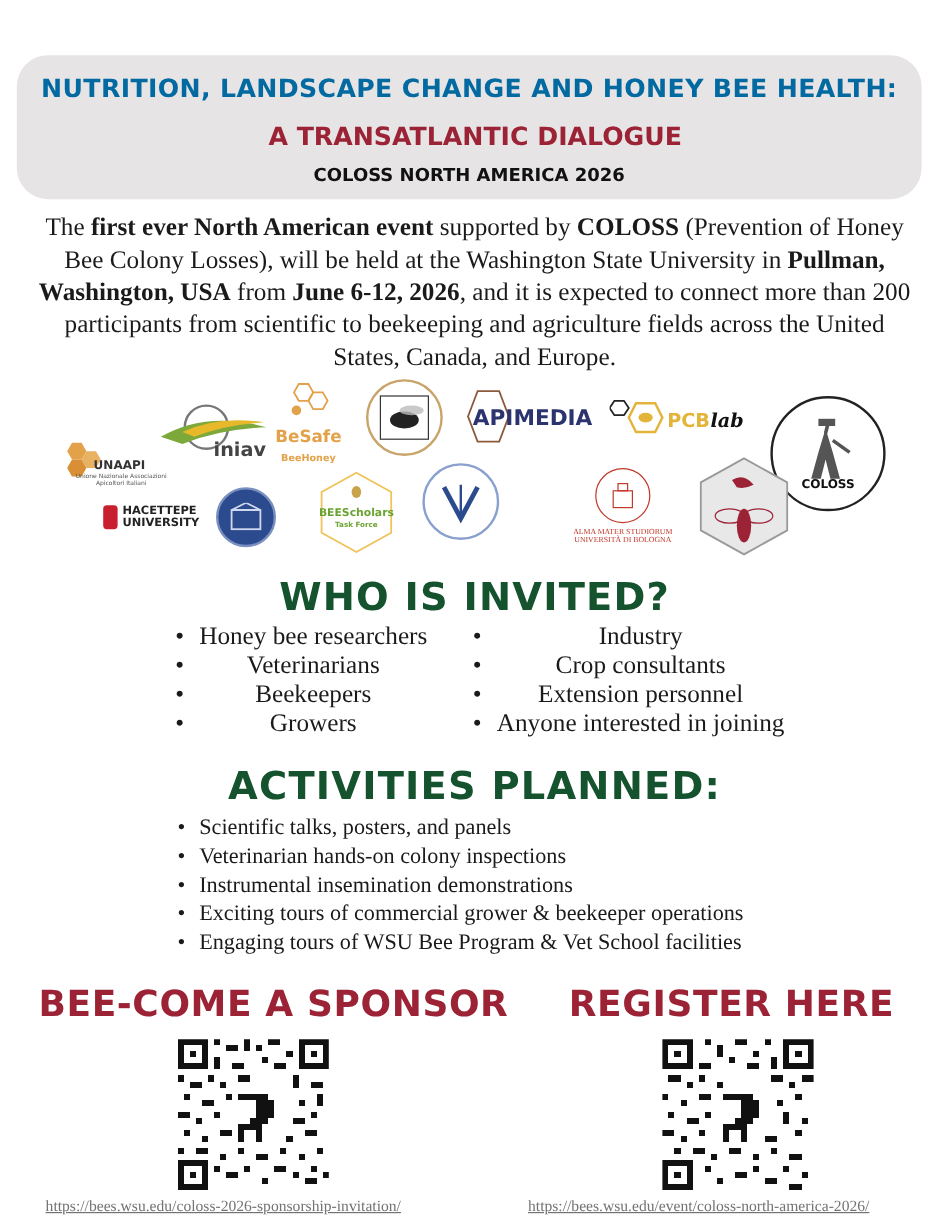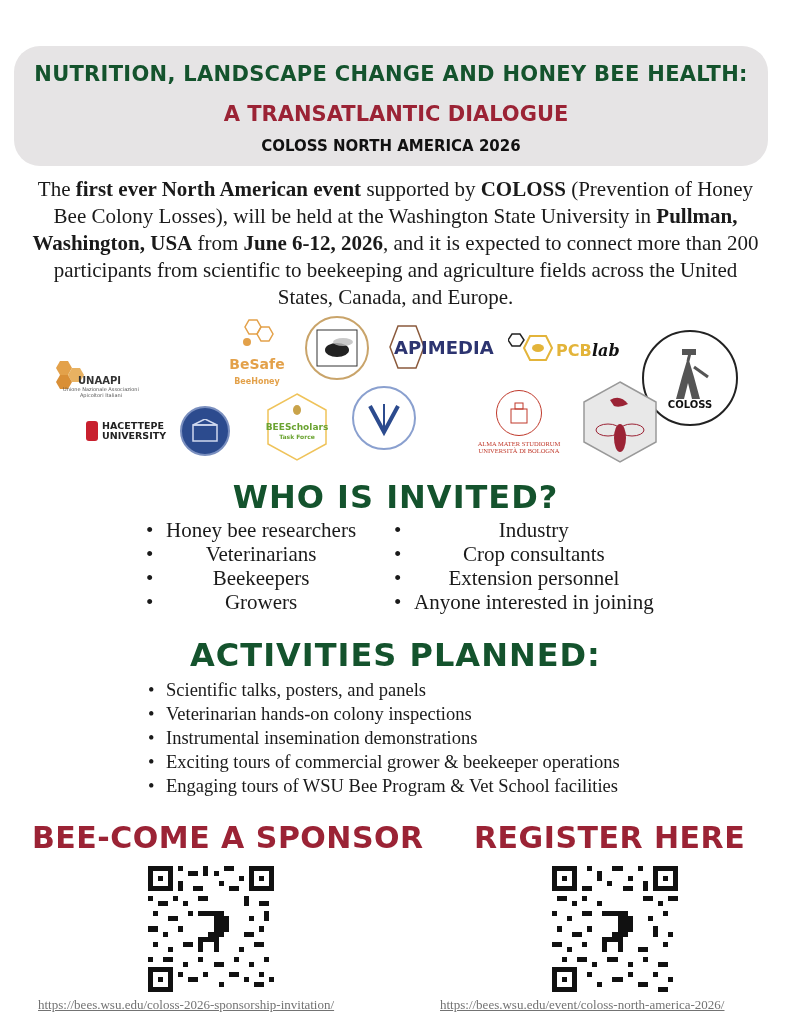--- a/index.html
+++ b/index.html
@@ -1,19 +1,19 @@
 <!DOCTYPE html>
 <html><head>
 <meta charset="utf-8">
 <style>
   html, body { margin: 0; padding: 0; background: #ffffff; }
   body { width: 791px; height: 1024px; position: relative; overflow: hidden; font-family: "Liberation Serif", serif; color: #1a1a1a; }
 
   .header-box { position: absolute; left: 14px; top: 46px; width: 754px; height: 120px; background: #e6e4e5; border-radius: 26px; text-align: center; }
-  .title1 { font-family: "DejaVu Sans", sans-serif; font-weight: bold; color: #14532d; font-size: 21px; letter-spacing: 0.3px; position: absolute; left: 0; right: 0; top: 16px; white-space: nowrap; }
+  .title1 { font-family: "DejaVu Sans", sans-serif; font-weight: bold; color: #0369a1; font-size: 21px; letter-spacing: 0.3px; position: absolute; left: 0; right: 0; top: 16px; white-space: nowrap; }
   .title2 { font-family: "DejaVu Sans", sans-serif; font-weight: bold; color: #9b2335; font-size: 21px; position: absolute; left: 0; right: 0; top: 56px; padding-left: 10px; }
   .title3 { font-family: "DejaVu Sans", sans-serif; font-weight: bold; color: #111; font-size: 15px; position: absolute; left: 0; right: 0; top: 91px; }
 
   .intro { position: absolute; left: 24px; width: 743px; top: 176px; text-align: center; font-size: 21px; line-height: 27px; }
   .intro b { font-weight: bold; }
 
   .logos { position: absolute; left: 40px; top: 310px; width: 740px; height: 160px; }
   .logo { position: absolute; display: flex; align-items: center; justify-content: center; text-align: center; font-family: "DejaVu Sans", sans-serif; }
 
   .section-title { position: absolute; left: 0; right: 0; text-align: center; font-family: "DejaVu Sans", sans-serif; font-weight: bold; color: #14532d; font-size: 32px; letter-spacing: 1px; }
@@ -39,30 +39,38 @@
 <div class="header-box">
   <div class="title1">NUTRITION, LANDSCAPE CHANGE AND HONEY BEE HEALTH:</div>
   <div class="title2">A TRANSATLANTIC DIALOGUE</div>
   <div class="title3">COLOSS NORTH AMERICA 2026</div>
 </div>
 
 <div class="intro"><span>The </span><b>first ever North American event</b><span> supported by </span><b>COLOSS</b><span> (Prevention of Honey Bee Colony Losses), will be held at the Washington State University in </span><b>Pullman, Washington, USA</b><span> from </span><b>June 6-12, 2026</b><span>, and it is expected to connect more than 200 participants from scientific to beekeeping and agriculture fields across the United States, Canada, and Europe.</span></div>
 
 <div class="logos">
 
-  <div class="logo" style="left:12px;top:40px;width:90px;height:56px;flex-direction:column;align-items:flex-start;">
+  <div class="logo" style="left:12px;top:40px;width:90px;height:56px;flex-direction:column;align-items:flex-start;justify-content:flex-end;">
     <svg width="34" height="34" viewBox="0 0 34 34">
         <polygon points="8,2 16,2 20,9 16,16 8,16 4,9" fill="#e3a14a"></polygon>
         <polygon points="20,9 28,9 32,16 28,23 20,23 16,16" fill="#e8b262"></polygon>
         <polygon points="8,16 16,16 20,23 16,30 8,30 4,23" fill="#d98f36"></polygon>
       </svg>
     <div style="font-size:10px;font-weight:bold;margin-top:-18px;margin-left:26px;color:#333;">UNAAPI</div>
     <div style="font-size:5px;color:#555;margin-left:4px;width:90px;">Unione Nazionale Associazioni Apicoltori Italiani</div>
   </div>
 
+  <div class="logo" style="left:92px;top:24px;width:92px;height:50px;">
+    <svg width="92" height="50" viewBox="0 0 92 50">
+        <circle cx="40" cy="22" r="18" fill="none" stroke="#777" stroke-width="2"></circle>
+        <path d="M2,30 Q40,8 90,22 Q50,24 20,36 Z" fill="#7da83a"></path>
+        <path d="M20,26 Q50,12 88,18 Q55,20 30,30 Z" fill="#e7b82a"></path>
+        <text x="46" y="46" font-family="DejaVu Sans, sans-serif" font-weight="bold" font-size="16" fill="#444">iniav</text>
+      </svg>
+  </div>
 
   <div class="logo" style="left:186px;top:8px;width:62px;height:68px;flex-direction:column;justify-content:space-between;">
     <svg width="40" height="32" viewBox="0 0 40 32">
         <polygon points="12,2 20,2 24,9 20,16 12,16 8,9" fill="none" stroke="#e3a14a" stroke-width="1.5"></polygon>
         <polygon points="24,9 32,9 36,16 32,23 24,23 20,16" fill="none" stroke="#e3a14a" stroke-width="1.5"></polygon>
         <circle cx="10" cy="24" r="4" fill="#e3a14a"></circle>
       </svg>
     <div style="font-size:14px;font-weight:bold;color:#e3a14a;line-height:14px;">BeSafe</div>
     <div style="font-size:8px;font-weight:bold;color:#e3a14a;">BeeHoney</div>
   </div>

